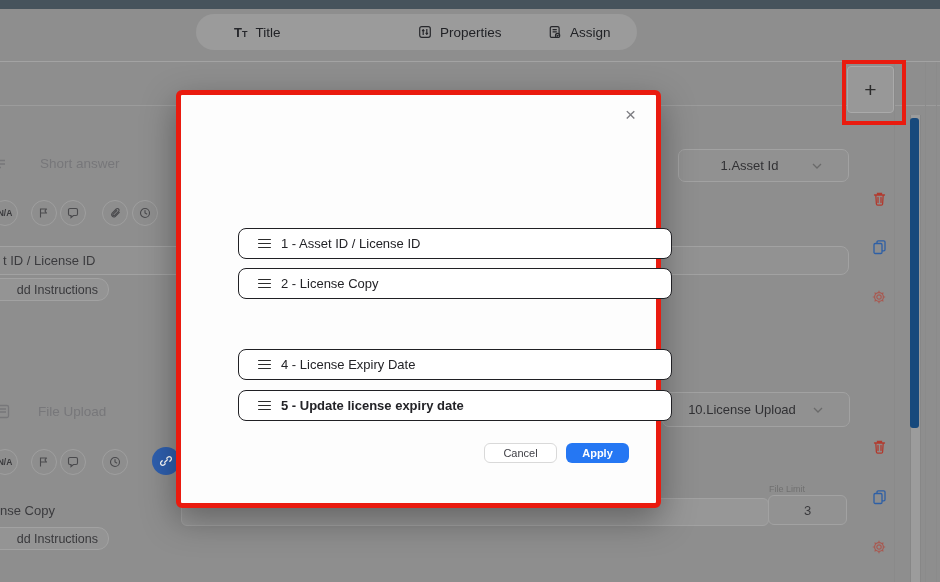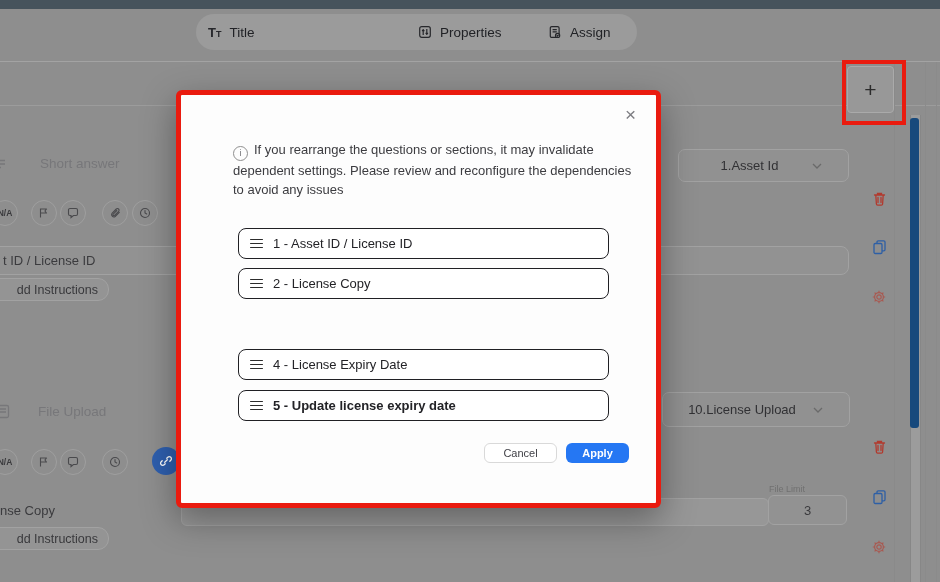--- a/index.html
+++ b/index.html
@@ -11,21 +11,21 @@
   .vline{position:absolute;width:1px;background:#8a8a8a;}
 
   
   .topstrip{left:0;top:0;width:940px;height:9px;background:#46535c;}
   .tabbar{left:196px;top:14px;width:441px;height:36px;background:#9b9b9b;border-radius:20px;}
   .tab{position:absolute;top:0;height:36px;display:flex;align-items:center;gap:8px;
        color:#212226;font-size:13.5px;cursor:pointer;}
   .tab-pill{position:absolute;left:92px;top:3px;width:100px;height:30px;border-radius:16px;
             background:#1d4e80;color:#b6c1cb;display:flex;align-items:center;justify-content:center;gap:7px;
             font-size:13.5px;cursor:pointer;}
-  .tticon{font-weight:700;font-size:13px;color:#26272b;}
+  .tticon{font-weight:700;font-size:13px;color:#26272b;margin-left:26px;}
   .tticon small{font-size:9px;font-weight:700;}
 
   
   .plusbox{left:847px;top:66px;width:45px;height:45px;background:#989898;border:1px solid #aaaaaa;
            border-radius:4px;display:flex;align-items:center;justify-content:center;
            font-size:21px;color:#2c2c2c;cursor:pointer;}
   .redbox{left:842px;top:60px;width:56px;height:57px;border:4px solid #ea1b0f;}
 
   
   .dimlabel{color:#77777a;font-size:13.5px;}
@@ -51,22 +51,22 @@
   .sb-thumb{left:910px;top:118px;width:9px;height:310px;background:#17497c;border-radius:3px;cursor:pointer;}
 
   
   .modal{left:176px;top:90px;width:475px;height:408px;background:#fdfdfd;
          border:5px solid #ea1b0f;border-radius:6px;box-shadow:0 12px 34px rgba(0,0,0,.35);}
   .m-title{position:absolute;left:24px;top:17px;font-size:15px;font-weight:700;color:#17171f;letter-spacing:.2px;}
   .m-close{position:absolute;right:20px;top:10px;font-size:19px;color:#7d7d82;cursor:pointer;line-height:1;}
   .m-warn{position:absolute;left:52px;top:45px;width:402px;font-size:13px;line-height:19px;color:#3c3c40;}
   .m-info{display:inline-block;width:13px;height:13px;border:1.2px solid #8f8f8f;border-radius:50%;
           font-size:9px;line-height:13px;text-align:center;color:#707074;margin-right:6px;vertical-align:-2px;}
-  .m-item{position:absolute;left:57px;width:371px;height:31px;border:1.6px solid #202024;border-radius:8px;
-          display:flex;align-items:center;padding-left:11px;box-sizing:border-box;font-size:13px;color:#232327;
+  .m-item{position:absolute;left:57px;width:434px;height:31px;border:1.6px solid #202024;border-radius:8px;
+          display:flex;align-items:center;padding-left:19px;box-sizing:border-box;font-size:13px;color:#232327;
           background:#fff;cursor:grab;}
   .drag{display:inline-flex;flex-direction:column;gap:2.5px;margin-right:10px;}
   .drag i{display:block;width:13px;height:1.6px;background:#2c2c2c;border-radius:1px;}
   .btn{position:absolute;height:20px;border-radius:6px;font-size:11px;display:flex;
        align-items:center;justify-content:center;cursor:pointer;box-sizing:border-box;}
   .btn-cancel{left:303px;top:348px;width:73px;background:#fff;border:1px solid #d9d9d9;color:#414147;}
   .btn-apply{left:385px;top:348px;width:63px;background:#2577f3;color:#fff;font-weight:600;border:none;}
 </style>
 </head>
 <body>
@@ -247,21 +247,20 @@
         <circle cx="8" cy="8" r="4.4"></circle>
       <path d="M8 1.8v2M8 12.2v2M1.8 8h2M12.2 8h2M3.6 3.6l1.4 1.4M12.4 12.4L11 11M12.4 3.6L11 5M3.6 12.4L5 11"></path>
     </svg>
   </div>
 
   <div class="abs sb-track"></div>
   <div class="abs sb-thumb"></div>
 
   <div class="abs modal">
     <div class="m-close">×</div>
-    <div class="m-warn"><span class="m-info">i</span><span>If you rearrange the questions or sections, it may invalidate dependent settings. Please review and reconfigure the dependencies to avoid any issues</span></div>
 
     <div class="m-item" style="top:133px;">
       <span class="drag">
           <i></i>
           <i></i>
           <i></i>
         </span>
       <span>1 - Asset ID / License ID</span>
     </div>
     <div class="m-item" style="top:173px;">

